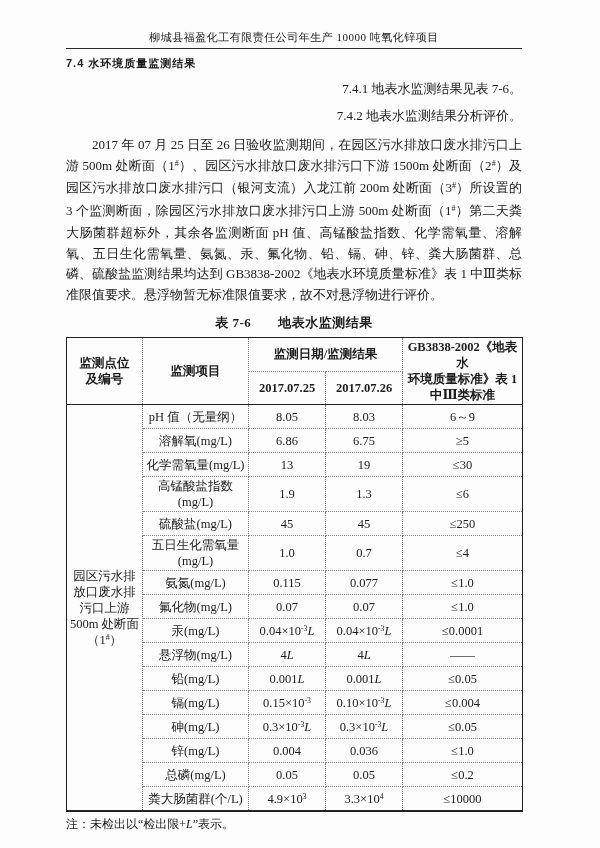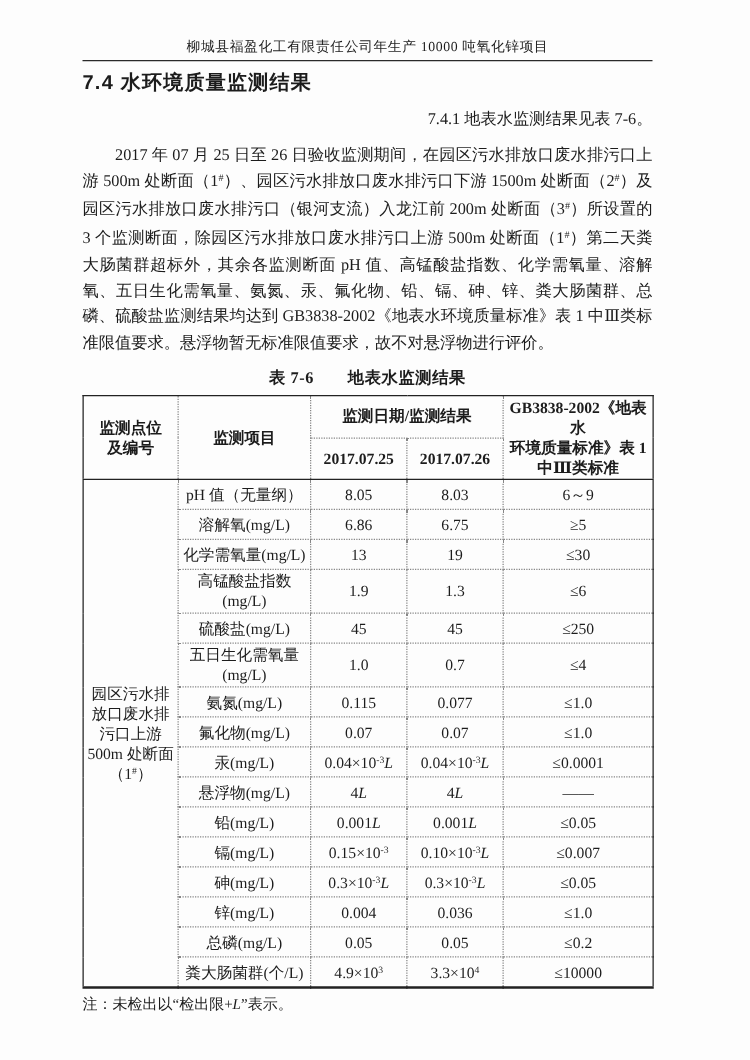--- a/index.html
+++ b/index.html
@@ -21,21 +21,21 @@
     font-size:11px;
     letter-spacing:.5px;
     padding-bottom:3px;
     border-bottom:1.5px solid #2a2a2a;
     white-space:nowrap;
   }
   .section-heading{
     margin:7px 0 4px 0;
     font-family:"Liberation Sans","DejaVu Sans",sans-serif;
     font-weight:bold;
-    font-size:16px;
+    font-size:11px;
     letter-spacing:1px;
   }
   .sub-section{
     margin:9px 0;
     font-size:13px;
     text-align:right;
   }
   .body-paragraph{
     margin:10px 0 0 0;
     font-size:13px;
@@ -91,20 +91,21 @@
 </head>
 <body>
 
 <div class="page">
 
   <div class="doc-header">柳城县福盈化工有限责任公司年生产 10000 吨氧化锌项目</div>
 
   <div class="section-heading">7.4 水环境质量监测结果</div>
 
   <div class="sub-section">7.4.1  地表水监测结果见表 7-6。</div>
+  <div class="sub-section">7.4.2  地表水监测结果分析评价。</div>
 
   <div class="body-paragraph">2017 年 07 月 25 日至 26 日验收监测期间，在园区污水排放口废水排污口上游 500m 处断面（1<sup>#</sup>）、园区污水排放口废水排污口下游 1500m 处断面（2<sup>#</sup>）及园区污水排放口废水排污口（银河支流）入龙江前 200m 处断面（3<sup>#</sup>）所设置的 3 个监测断面，除园区污水排放口废水排污口上游 500m 处断面（1<sup>#</sup>）第二天粪大肠菌群超标外，其余各监测断面 pH 值、高锰酸盐指数、化学需氧量、溶解氧、五日生化需氧量、氨氮、汞、氟化物、铅、镉、砷、锌、粪大肠菌群、总磷、硫酸盐监测结果均达到 GB3838-2002《地表水环境质量标准》表 1 中Ⅲ类标准限值要求。悬浮物暂无标准限值要求，故不对悬浮物进行评价。</div>
 
   <div class="table-title">表 7-6　　地表水监测结果</div>
 
   <table class="monitor">
     <colgroup>
       <col style="width:76px">
       <col style="width:106px">
       <col style="width:77px">
@@ -188,21 +189,21 @@
       <tr>
         <td>铅(mg/L)</td>
         <td>0.001<i>L</i></td>
         <td>0.001<i>L</i></td>
         <td>≤0.05</td>
       </tr>
       <tr>
         <td>镉(mg/L)</td>
         <td>0.15×10<sup>-3</sup></td>
         <td>0.10×10<sup>-3</sup><i>L</i></td>
-        <td>≤0.007</td>
+        <td>≤0.004</td>
       </tr>
       <tr>
         <td>砷(mg/L)</td>
         <td>0.3×10<sup>-3</sup><i>L</i></td>
         <td>0.3×10<sup>-3</sup><i>L</i></td>
         <td>≤0.05</td>
       </tr>
       <tr>
         <td>锌(mg/L)</td>
         <td>0.004</td>

